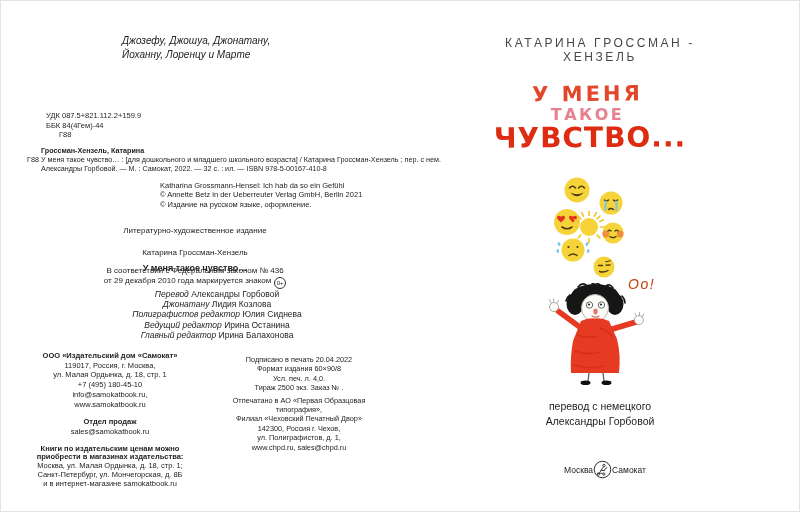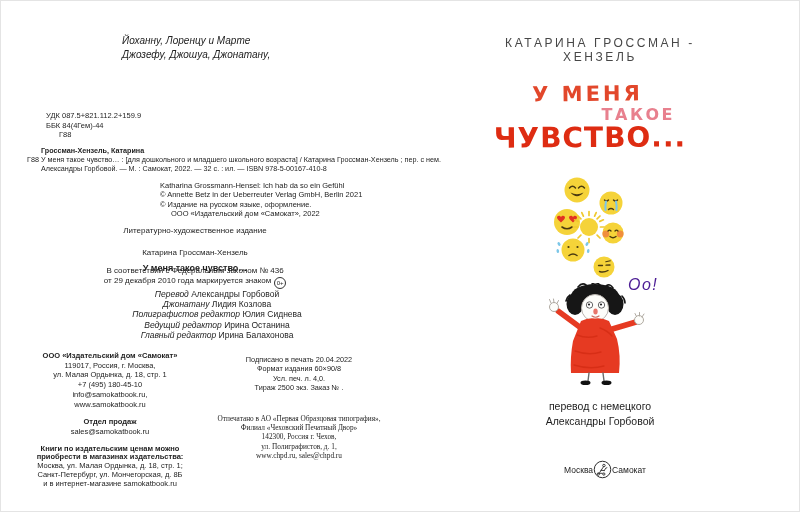--- a/index.html
+++ b/index.html
@@ -23,63 +23,62 @@
   .law{left:30px;top:266px;width:330px;text-align:center;font-size:8px;line-height:9.6px;}
   .age-badge{display:inline-block;width:10px;height:10px;border:1px solid #333;border-radius:50%;
     font-size:6px;line-height:10px;text-align:center;vertical-align:-2px;margin-left:3px;}
   .credits{left:30px;top:289px;width:330px;text-align:center;font-size:8.5px;line-height:10.2px;}
   .credits .it{font-style:italic;margin-left:44px;}
   .pubcol{left:25px;top:351px;width:170px;text-align:center;font-size:7.5px;line-height:9.7px;}
   .pubcol .b{font-weight:bold;}
   .pubcol .blk{margin-top:8px;}
   .pubcol .shops{line-height:8.8px;}
   .printcol{left:210px;top:355px;width:178px;text-align:center;font-size:7.3px;line-height:9.4px;}
-  .printcol .blk{margin-top:21px;font-family:Liberation Serif, serif;}
+  .printcol .blk{margin-top:3px;}
 
   
   .r-author{left:468px;top:36px;width:264px;text-align:center;letter-spacing:2.6px;font-size:12px;color:#474747;}
   .t1{left:500px;top:82px;width:175px;text-align:center;font-size:21px;font-weight:bold;color:#E2472B;
       letter-spacing:3px;font-family:"DejaVu Sans",sans-serif;transform:rotate(-0.6deg);}
-  .t2{left:500px;top:105px;width:175px;text-align:right;font-size:16px;font-weight:bold;color:#E8808E;
+  .t2{left:500px;top:105px;width:175px;text-align:center;font-size:16px;font-weight:bold;color:#E8808E;
       letter-spacing:2.5px;font-family:"DejaVu Sans",sans-serif;}
   .t3{left:490px;top:121px;width:200px;text-align:center;font-size:28px;font-weight:bold;color:#DE2C12;
       letter-spacing:1px;font-family:"DejaVu Sans",sans-serif;transform:rotate(-0.4deg);}
-  .oo{left:628px;top:276px;font-size:16px;font-style:italic;letter-spacing:1.5px;color:#4c1d95;}
+  .oo{left:628px;top:276px;font-size:14px;font-style:italic;letter-spacing:1.5px;color:#c2410c;}
   .translation{left:540px;top:399px;width:120px;text-align:center;font-size:10.5px;line-height:15px;}
   .logo-row{left:553px;top:460px;width:104px;display:flex;align-items:center;justify-content:center;
       font-size:8.5px;color:#222;}
   .emoji{position:absolute;}
 </style>
 </head>
 <body>
 
 <div class="spread">
 
   <div class="abs dedication">
+    <div>Джозефу, Джошуа, Джонатану,</div>
     <div>Йоханну, Лоренцу и Марте</div>
-    <div>Джозефу, Джошуа, Джонатану,</div>
   </div>
 
   <div class="abs codes">
     <div>УДК 087.5+821.112.2+159.9</div>
     <div>ББК 84(4Гем)-44</div>
     <div class="g88">Г88</div>
   </div>
 
   <div class="abs card">
     <div class="author">Гроссман-Хензель, Катарина</div>
     <div>Г88   У меня такое чувство… : [для дошкольного и младшего школьного возраста] / Катарина Гроссман-Хензель ; пер. с нем.</div>
     <div class="l2">Александры Горбовой. — М. : Самокат, 2022. — 32 с. : ил. — ISBN 978-5-00167-410-8</div>
   </div>
 
   <div class="abs copyright">
     <div>Katharina Grossmann-Hensel: Ich hab da so ein Gefühl</div>
     <div>© Annette Betz in der Ueberreuter Verlag GmbH, Berlin 2021</div>
     <div>© Издание на русском языке, оформление.</div>
-    <div class="indent">ООО «Издательский дом «Самокат», 2022</div>
   </div>
 
   <div class="abs edition">Литературно-художественное издание</div>
 
   <div class="abs tblock">
     <div>Катарина Гроссман-Хензель</div>
     <div class="btitle">У меня такое чувство…</div>
   </div>
 
   <div class="abs law">

